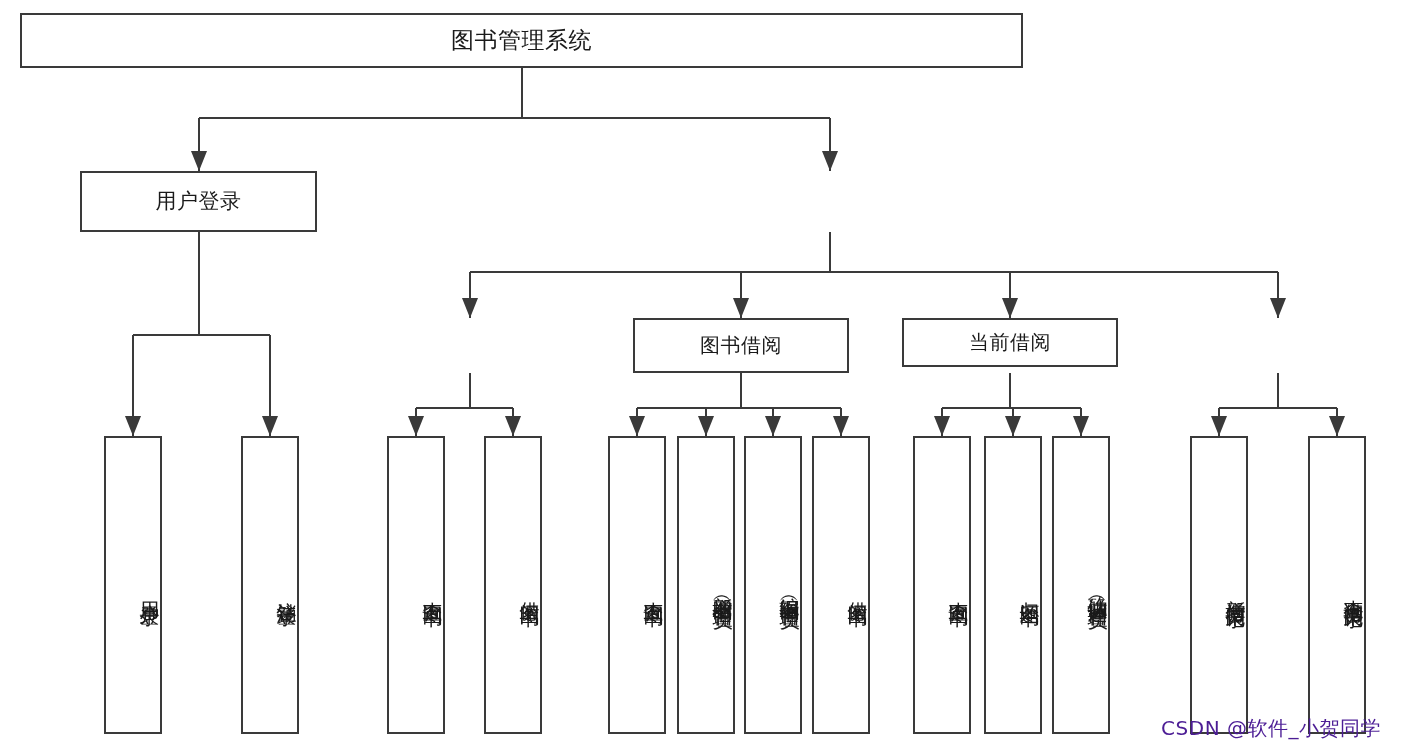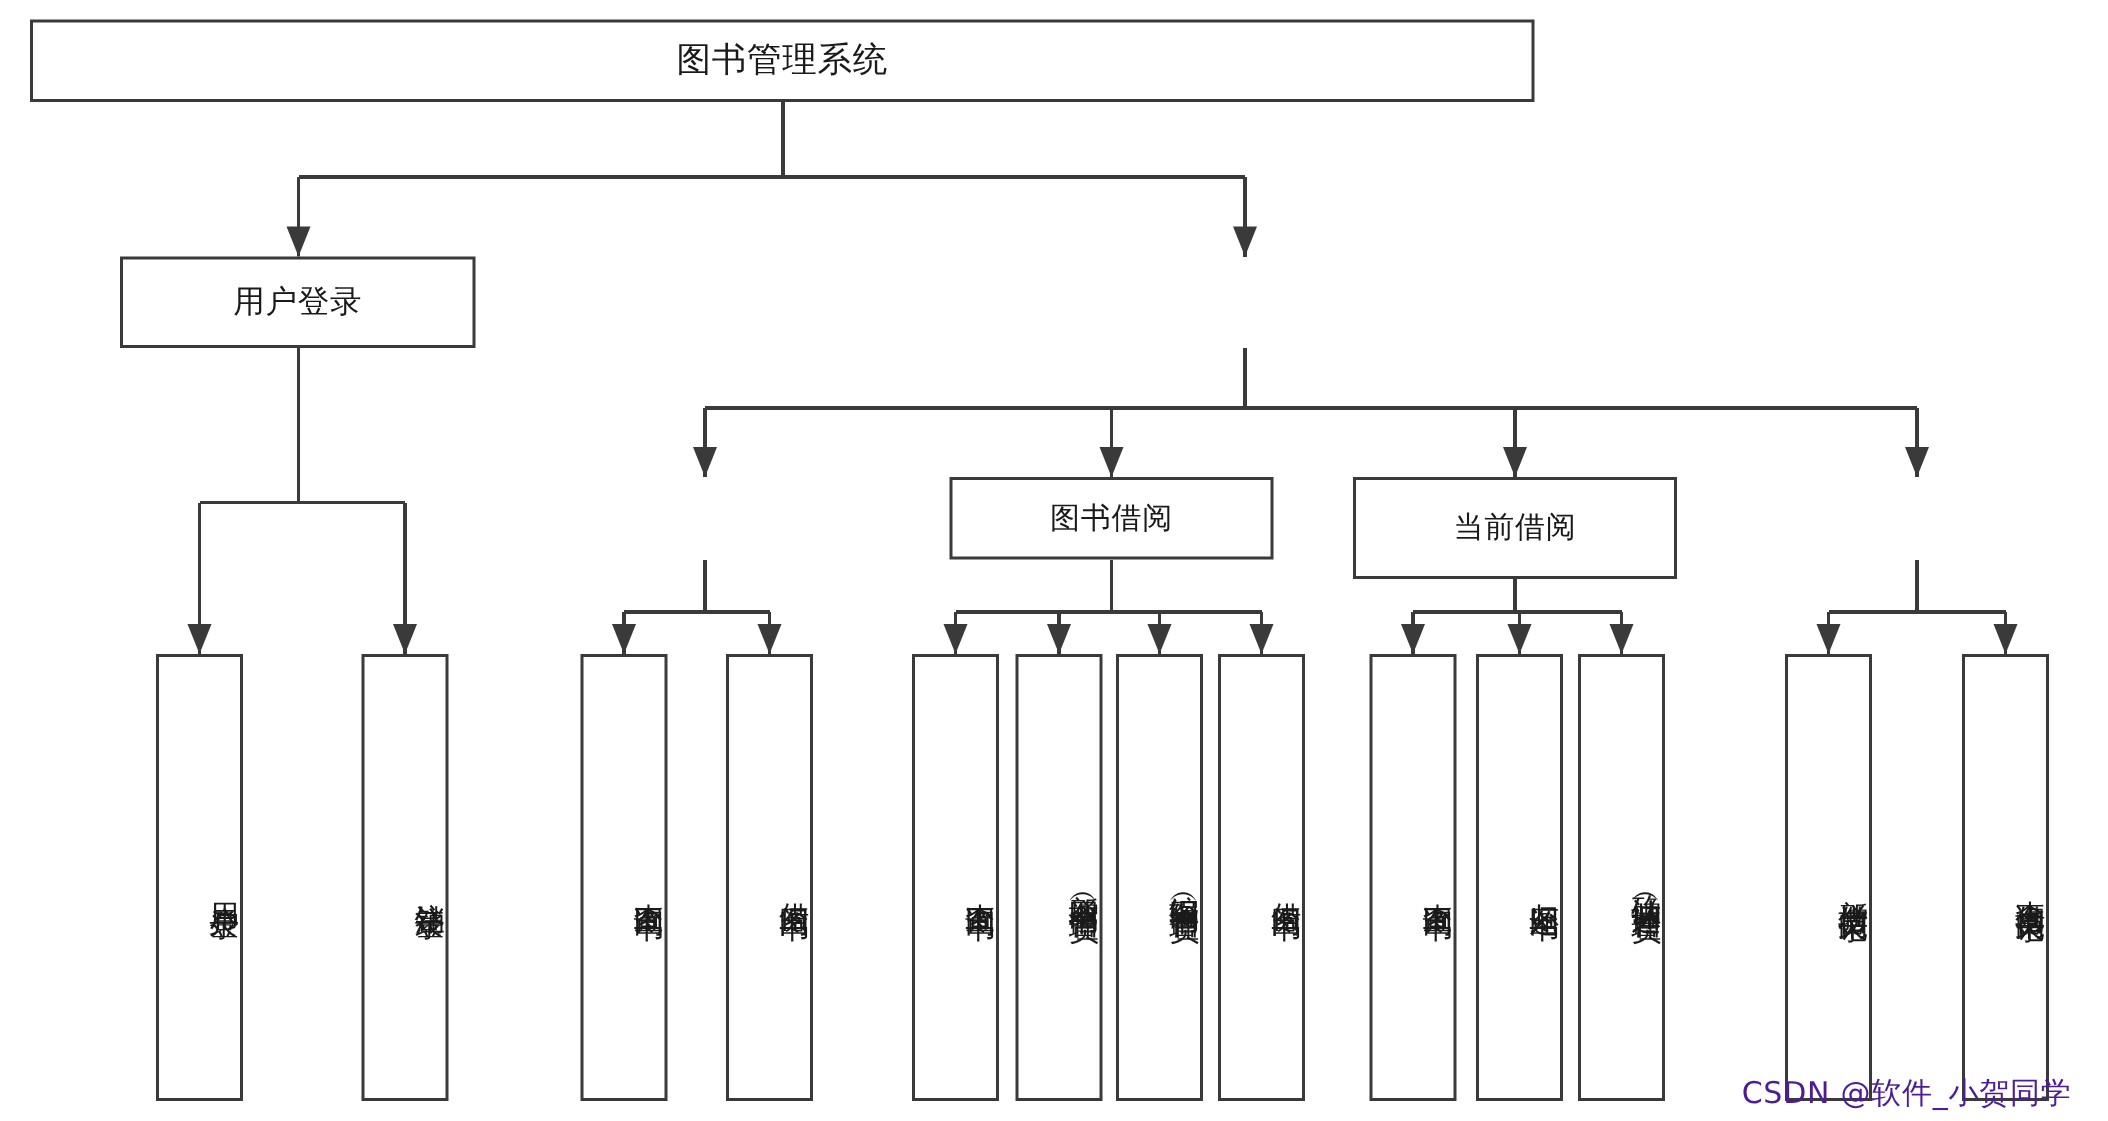--- a/index.html
+++ b/index.html
@@ -139,21 +139,21 @@
 
   <div class="node horizontal level-root" style="left: 20px; top: 13px; width: 1003px; height: 55px; border-color: rgb(58, 58, 58);">
       <span class="node-label">图书管理系统</span>
     </div>
     <div class="node horizontal level-1" style="left: 80px; top: 171px; width: 237px; height: 61px; border-color: rgb(58, 58, 58);">
       <span class="node-label">用户登录</span>
     </div>
     <div class="node horizontal level-2" style="left: 633px; top: 318px; width: 216px; height: 55px; border-color: rgb(58, 58, 58);">
       <span class="node-label">图书借阅</span>
     </div>
-    <div class="node horizontal level-2" style="left: 902px; top: 318px; width: 216px; height: 68px; border-color: rgb(58, 58, 58);">
+    <div class="node horizontal level-2" style="left: 902px; top: 318px; width: 216px; height: 49px; border-color: rgb(58, 58, 58);">
       <span class="node-label">当前借阅</span>
     </div>
     <div class="node vertical level-leaf" style="left: 104px; top: 436px; width: 58px; height: 298px; border-color: rgb(58, 58, 58);">
       <span class="node-label">用户登录</span>
     </div>
     <div class="node vertical level-leaf" style="left: 241px; top: 436px; width: 58px; height: 298px; border-color: rgb(58, 58, 58);">
       <span class="node-label">注销登录</span>
     </div>
     <div class="node vertical level-leaf" style="left: 387px; top: 436px; width: 58px; height: 298px; border-color: rgb(58, 58, 58);">
       <span class="node-label">查询图书</span>

